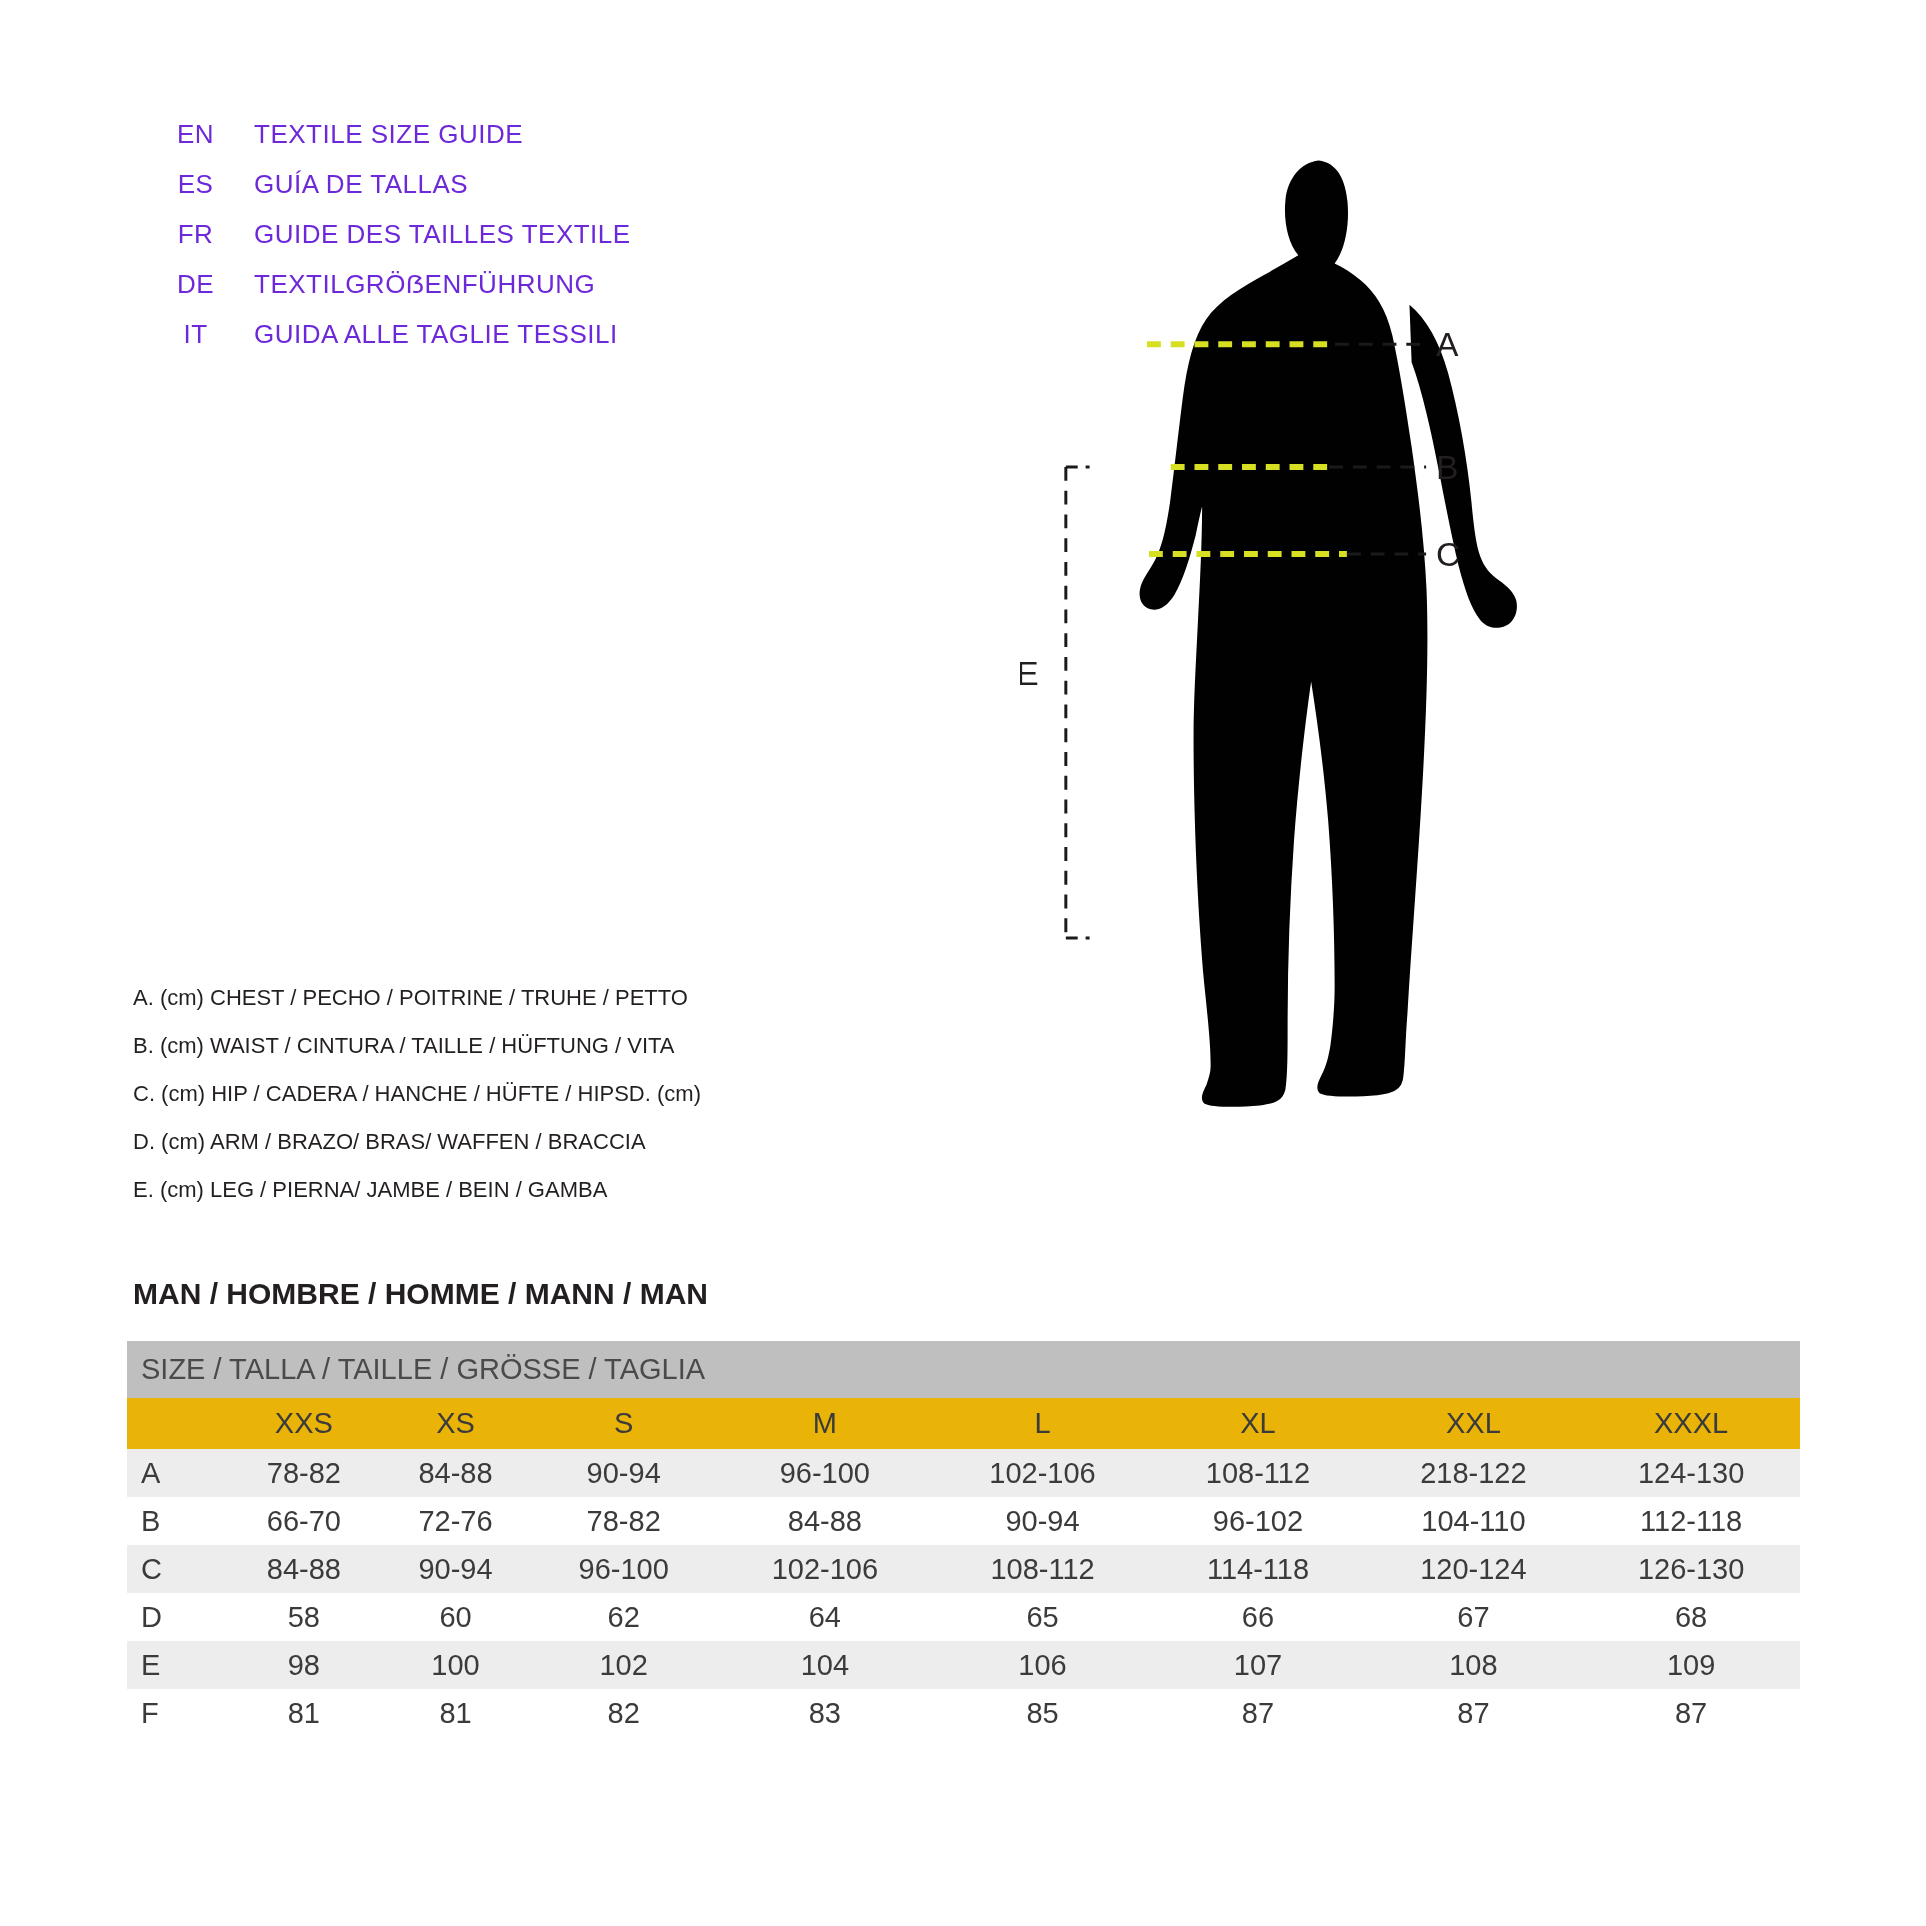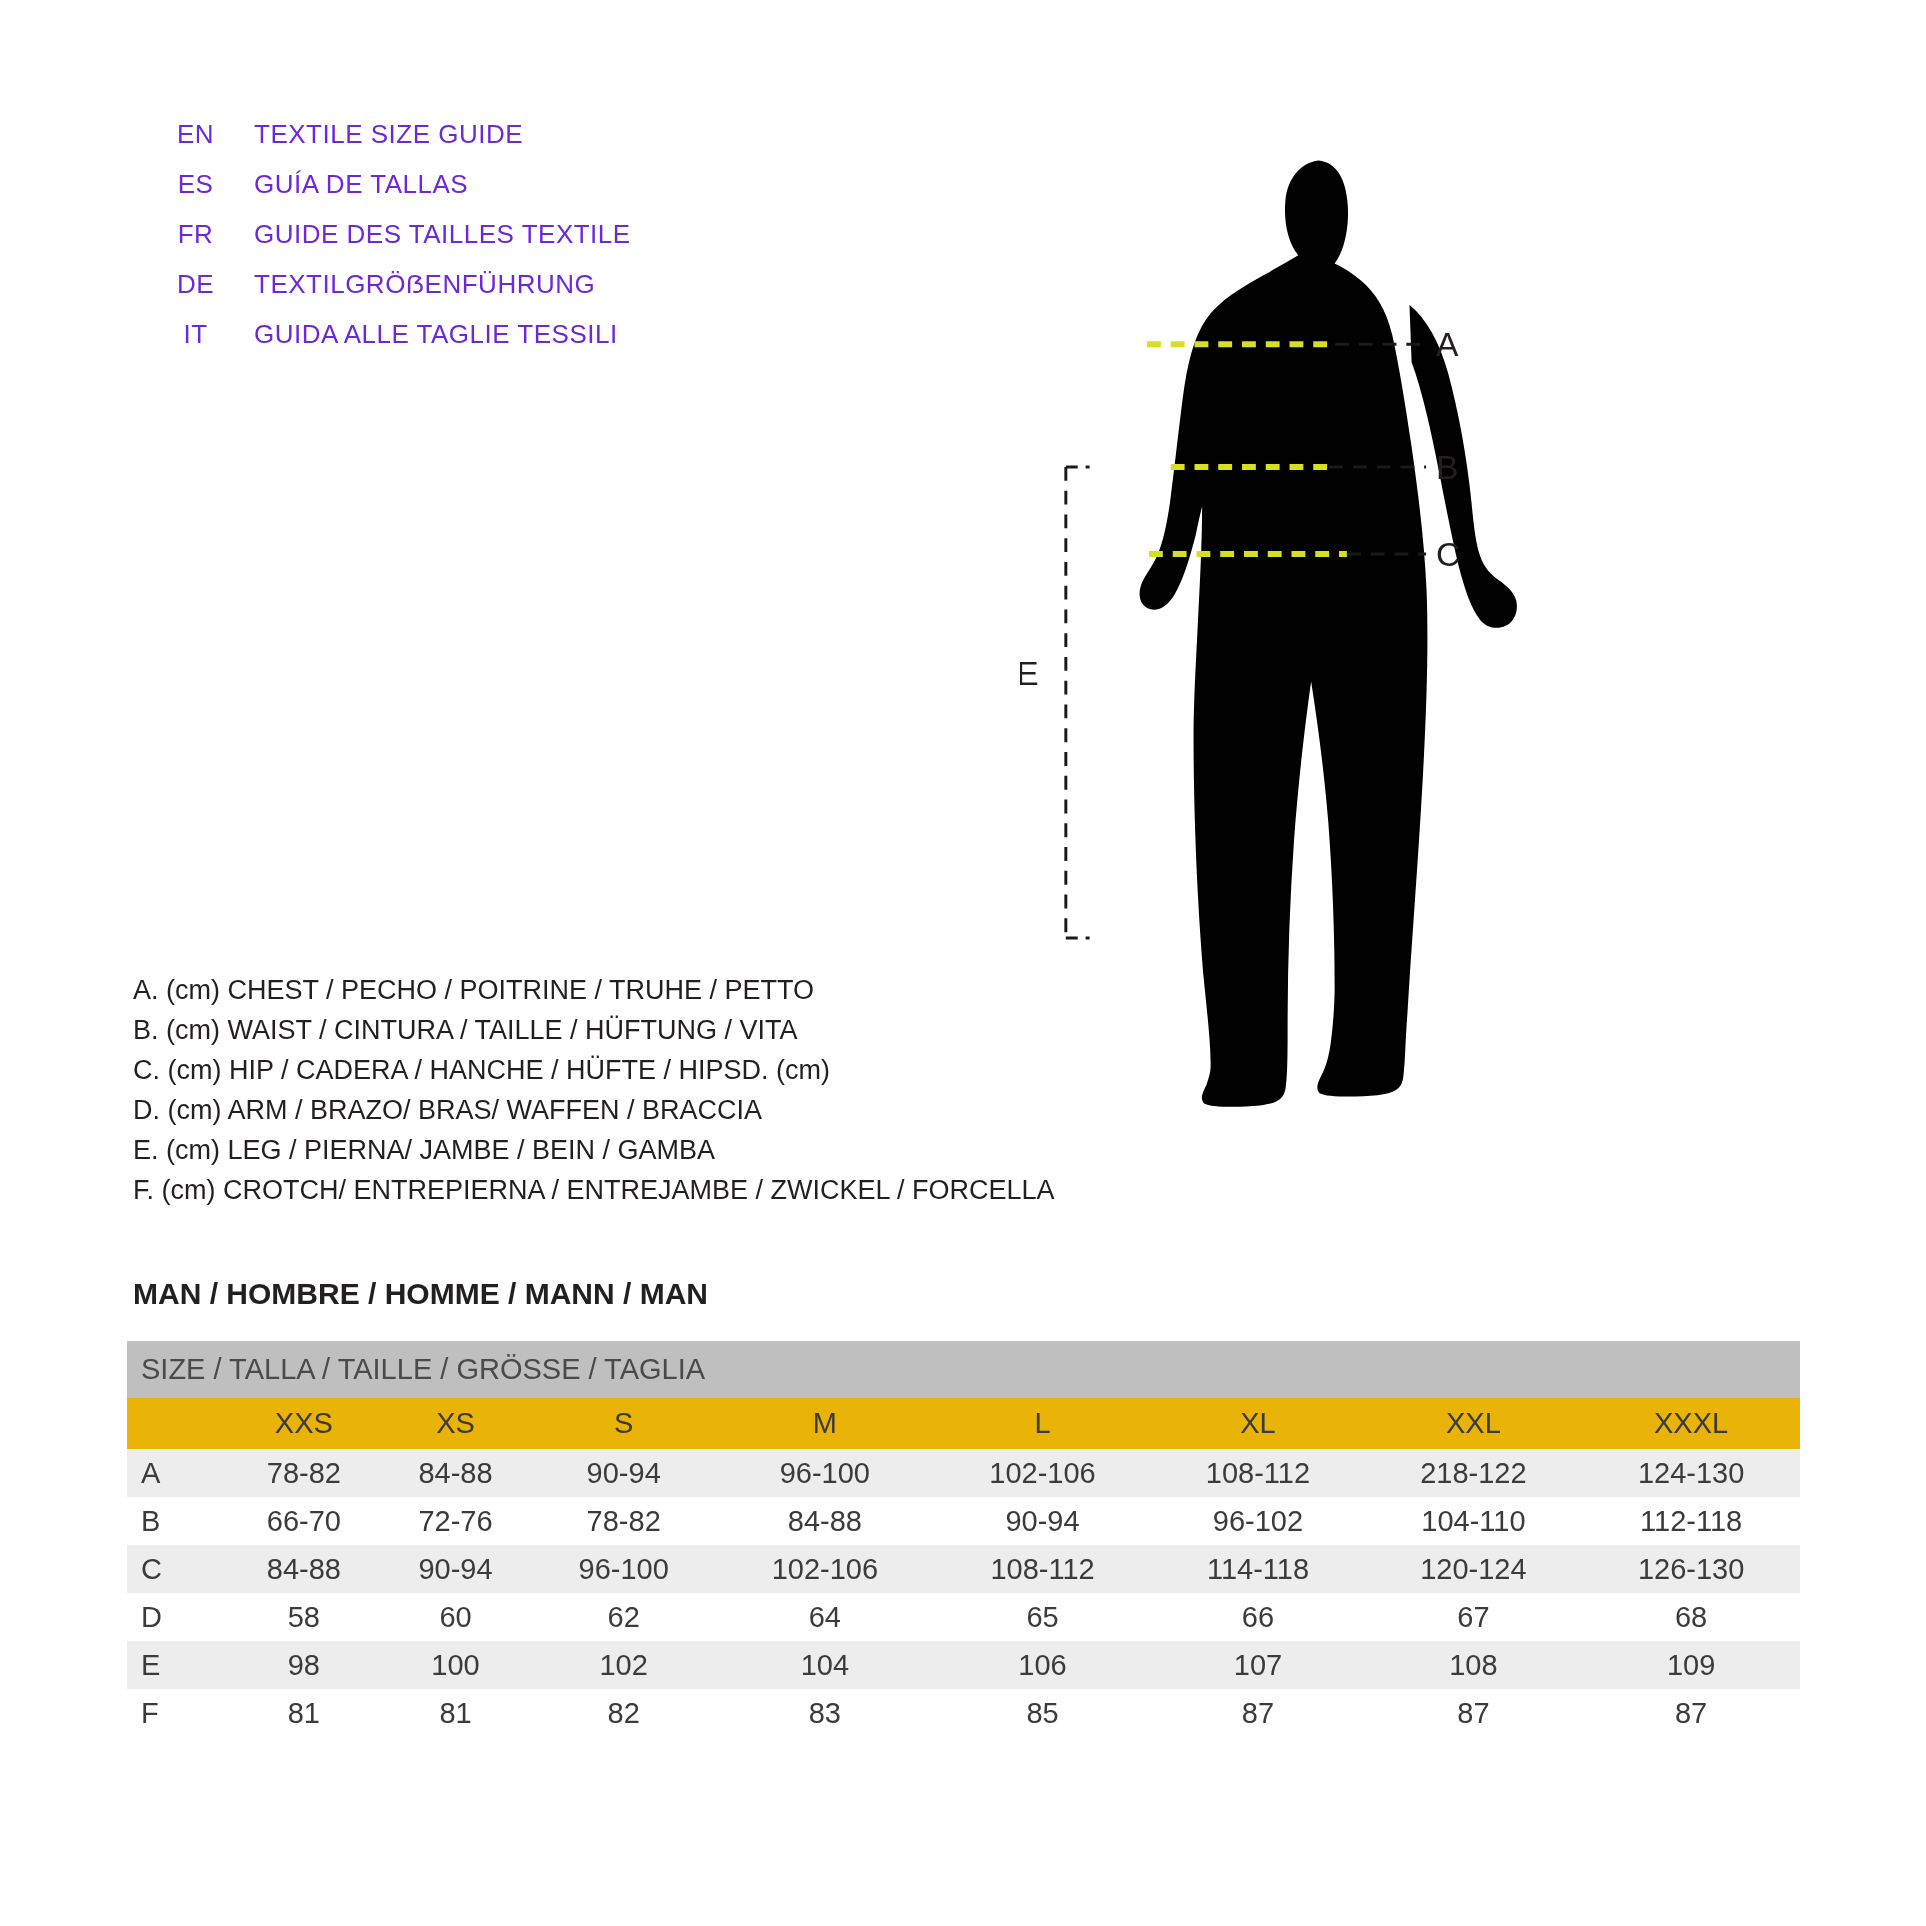--- a/index.html
+++ b/index.html
@@ -41,24 +41,25 @@
   }
 
   
   #legend-block {
     position: absolute;
     left: 133px;
     top: 970px;
     width: 1089px;
   }
   .legend-row {
-    font-size: 27px;
+    font-size: 22px;
     line-height: 40px;
     color: #231f20;
     white-space: nowrap;
+    margin-top: 8px;
   }
   #gender-label {
     position: absolute;
     left: 133px;
     top: 1277px;
     font-size: 30px;
     color: #231f20;
     white-space: nowrap;
     font-weight: bold;
   }
@@ -144,21 +145,20 @@
     <span class="lang-text">GUIDA ALLE TAGLIE TESSILI</span>
   </div>
 </div>
 
 <div id="legend-block">
   <div class="legend-row">A. (cm) CHEST / PECHO / POITRINE / TRUHE / PETTO</div>
   <div class="legend-row">B. (cm) WAIST / CINTURA / TAILLE / HÜFTUNG / VITA</div>
   <div class="legend-row">C. (cm) HIP / CADERA / HANCHE / HÜFTE / HIPSD. (cm)</div>
   <div class="legend-row">D. (cm) ARM / BRAZO/ BRAS/ WAFFEN / BRACCIA</div>
   <div class="legend-row">E. (cm) LEG / PIERNA/ JAMBE / BEIN / GAMBA</div>
-  <div class="legend-row">F. (cm) CROTCH/ ENTREPIERNA / ENTREJAMBE / ZWICKEL / FORCELLA</div>
 </div>
 
 <div id="gender-label">MAN / HOMBRE / HOMME / MANN / MAN</div>
 
 <div id="figure-area">
   <svg width="832" height="1158" viewBox="0 0 840 1170" xmlns="http://www.w3.org/2000/svg">
 
     <g>
       <path fill="#010101" d="
         M 205 60

